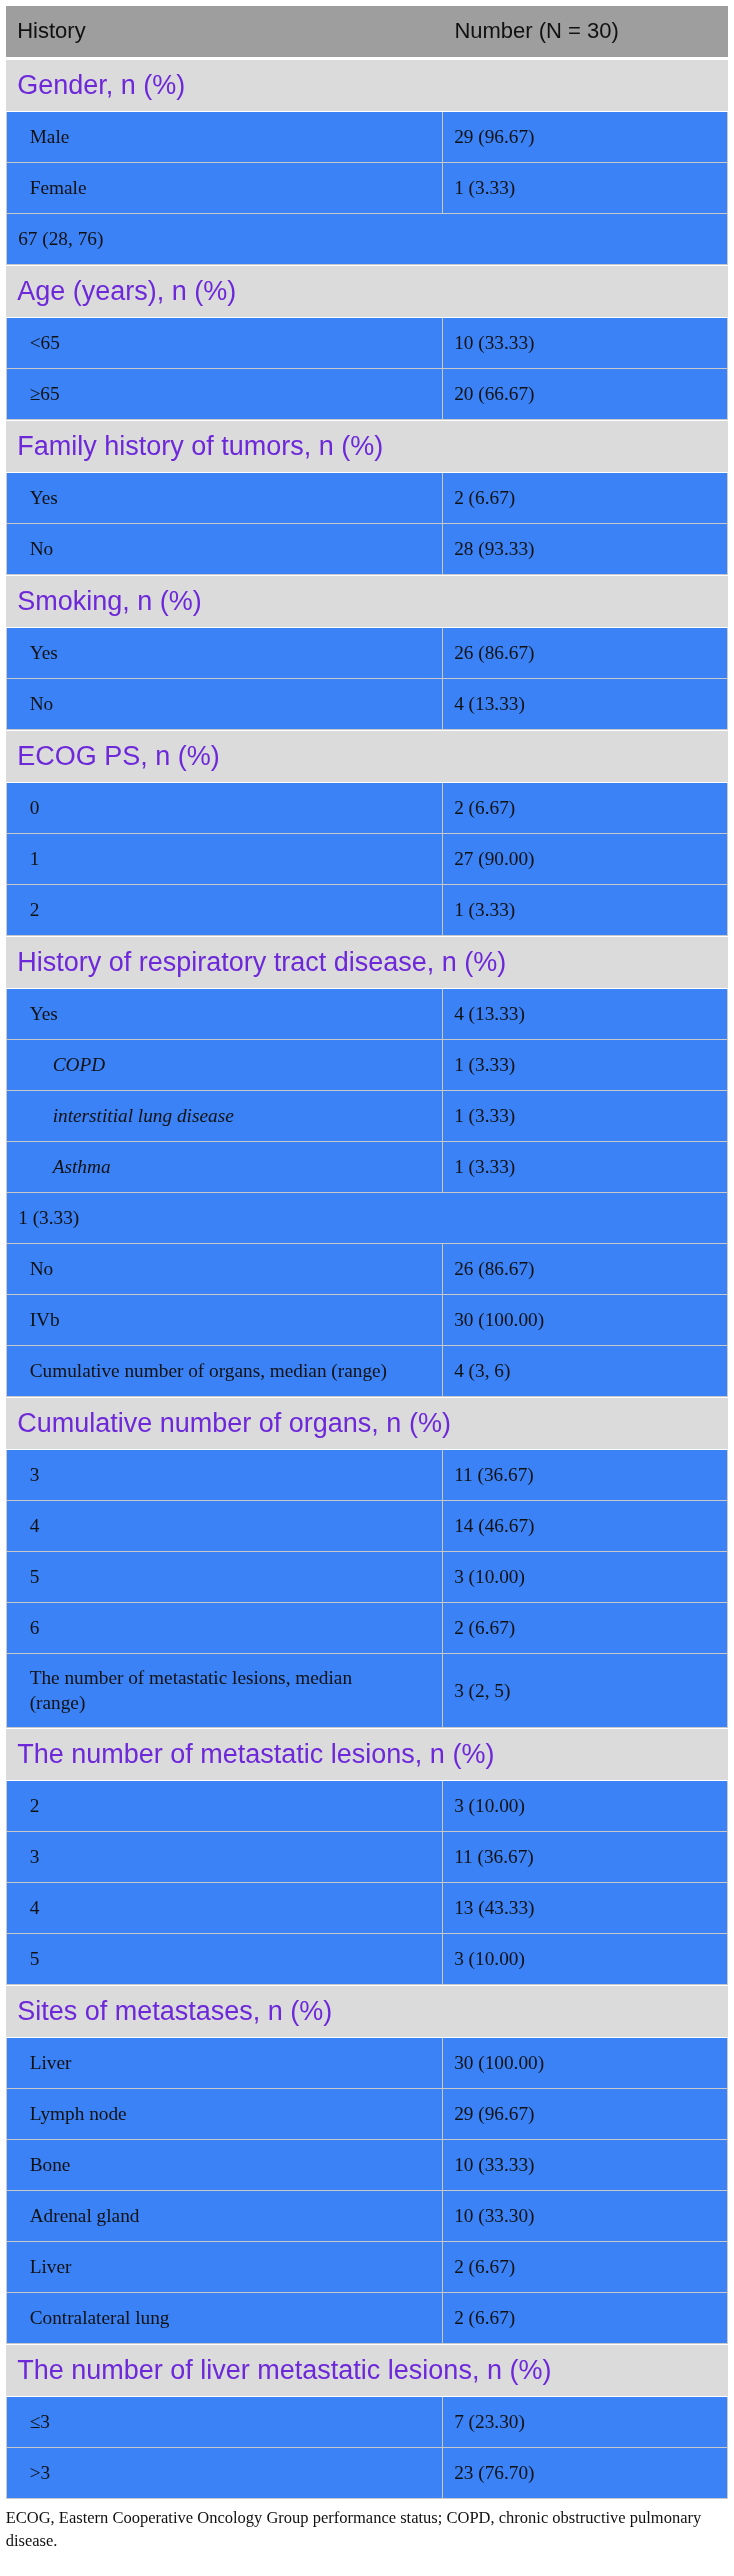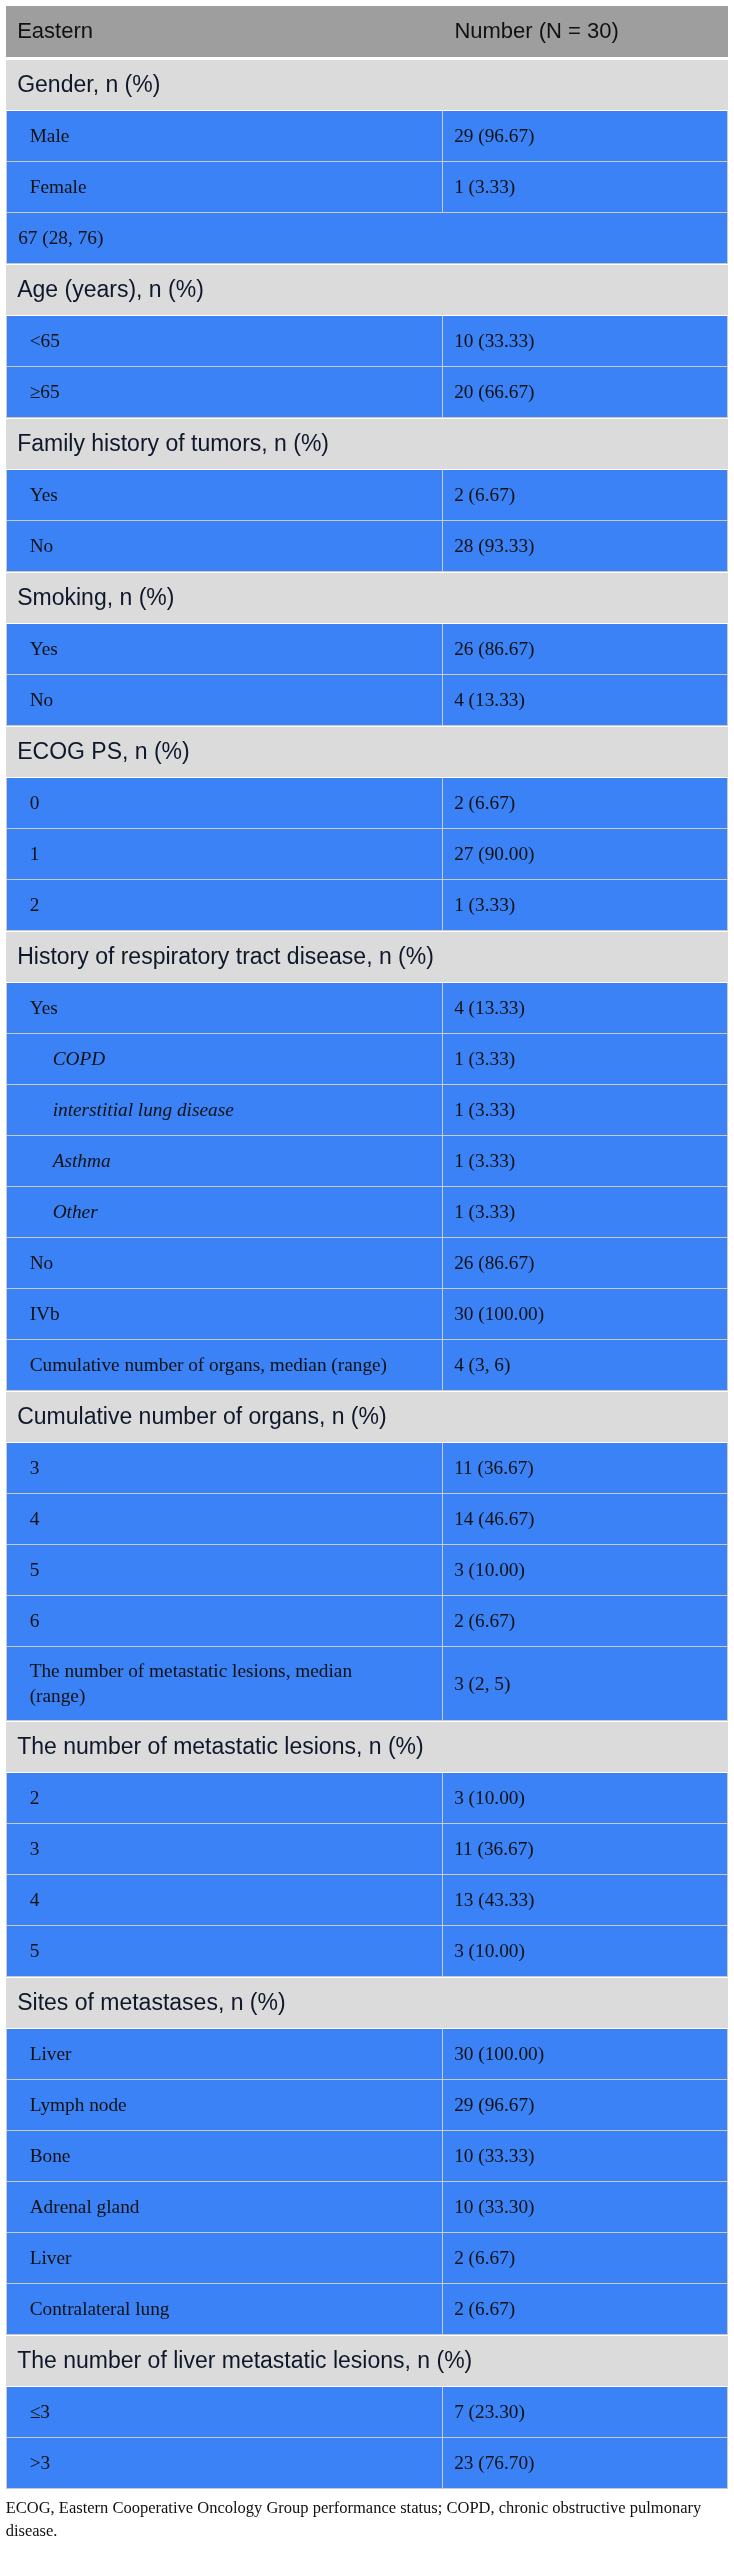--- a/index.html
+++ b/index.html
@@ -31,22 +31,22 @@
     align-items: center;
     padding: 10px 8.6px 10px 11.5px;
   }
   .header-row .label { width: 60.5%; }
   .header-row .value { width: 39.5%; }
 
   
   .section-row {
     background: var(--section-bg, #dbdbdb);
     font-family: "Liberation Sans", sans-serif;
-    font-size: 23px;
-    color: #0f172a;
+    font-size: 27px;
+    color: #6d28d9;
     min-height: 52px;
     display: flex;
     align-items: center;
     padding: 10px 8.6px 10px 11.5px;
     border-top: 1.4px solid #ffffff;
     border-bottom: 1.4px solid #ffffff;
   }
 
   
   .data-row {
@@ -83,21 +83,21 @@
     color: #111;
     padding: 8.6px 1.4px 4.3px 0;
   }
 </style>
 </head>
 <body>
 
 <div class="page">
   <div class="table">
     <div class="header-row">
-      <div class="cell label">Eastern</div>
+      <div class="cell label">History</div>
       <div class="cell value">Number (N = 30)</div>
     </div>
     <div>
         <div class="section-row">Gender, n (%)</div>
         <div class="data-row">
           <div class="cell label indent-1">Male</div>
           <div class="cell value">29 (96.67)</div>
         </div>
         <div class="data-row">
           <div class="cell label indent-1">Female</div>
@@ -157,21 +157,20 @@
         </div>
         <div class="data-row">
           <div class="cell label indent-2">interstitial lung disease</div>
           <div class="cell value">1 (3.33)</div>
         </div>
         <div class="data-row">
           <div class="cell label indent-2">Asthma</div>
           <div class="cell value">1 (3.33)</div>
         </div>
         <div class="data-row">
-          <div class="cell label indent-2">Other</div>
           <div class="cell value">1 (3.33)</div>
         </div>
         <div class="data-row">
           <div class="cell label indent-1">No</div>
           <div class="cell value">26 (86.67)</div>
         </div>
         <div class="data-row">
           <div class="cell label indent-1">IVb</div>
           <div class="cell value">30 (100.00)</div>
         </div>

